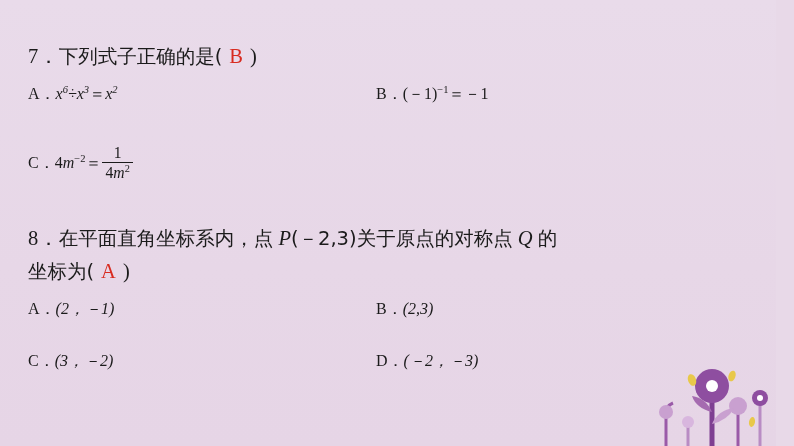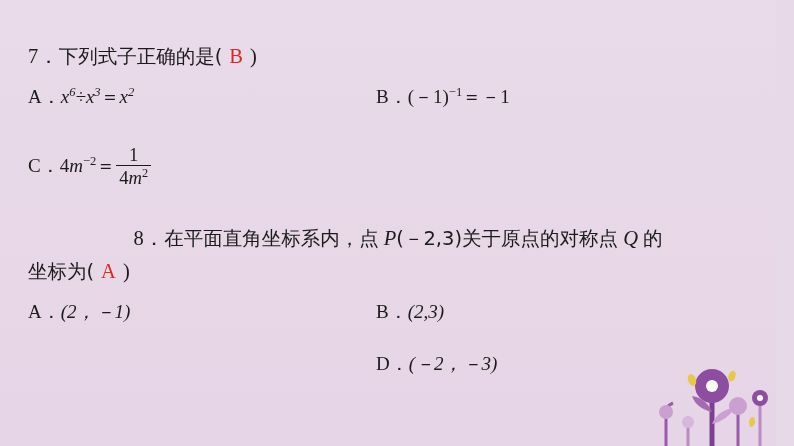--- a/index.html
+++ b/index.html
@@ -50,21 +50,21 @@
     font-style: normal;
     padding: 0 7px;
   }
   .opts {
     position: relative;
     height: 38px;
     margin-top: 10px;
   }
   .opt {
     position: absolute;
-    font-size: 19px;
+    font-size: 16px;
     color: #1b1b1b;
     white-space: nowrap;
   }
   .opt.left { left: 0px; }
   .opt.right { left: 348px; }
   .opt-label {
     font-family: "Liberation Serif", serif;
   }
   sup {
     font-size: 0.66em;
@@ -87,21 +87,21 @@
   }
   .frac .den {
     display: block;
     border-top: 1.3px solid #1b1b1b;
     padding: 1px 3px 0 3px;
     line-height: 1.15;
   }
   .q7-row { margin-bottom: 2px; }
   .q7-opts1 { margin-top: 14px; }
   .q7-opts2 { margin-top: 24px; height: 50px; }
-  .q8-row { margin-top: 30px; text-align: center; }
+  .q8-row { margin-top: 30px; }
   .q8-row2 { margin-top: 8px; }
   .q8-opts1 { margin-top: 14px; }
   .q8-opts2 { margin-top: 14px; }
 
   
   .deco {
     position: absolute;
     right: 0;
     bottom: 0;
     width: 150px;
@@ -145,20 +145,23 @@
     <div class="opts q8-opts1">
       <div class="opt left">
         <span class="opt-label">A．</span><span class="ital">(2，－1)</span>
       </div>
       <div class="opt right">
         <span class="opt-label">B．</span><span class="ital">(2,3)</span>
       </div>
     </div>
 
     <div class="opts q8-opts2">
+      <div class="opt left">
+        <span class="opt-label">C．</span><span class="ital">(3，－2)</span>
+      </div>
       <div class="opt right">
         <span class="opt-label">D．</span><span class="ital">(－2，－3)</span>
       </div>
     </div>
 
   </div>
 
   <svg class="deco" viewBox="0 0 150 110">
 
     <path d="M40 110 L40 78 Q40 70 47 67" stroke="#9a5aa8" stroke-width="3" fill="none"></path>

